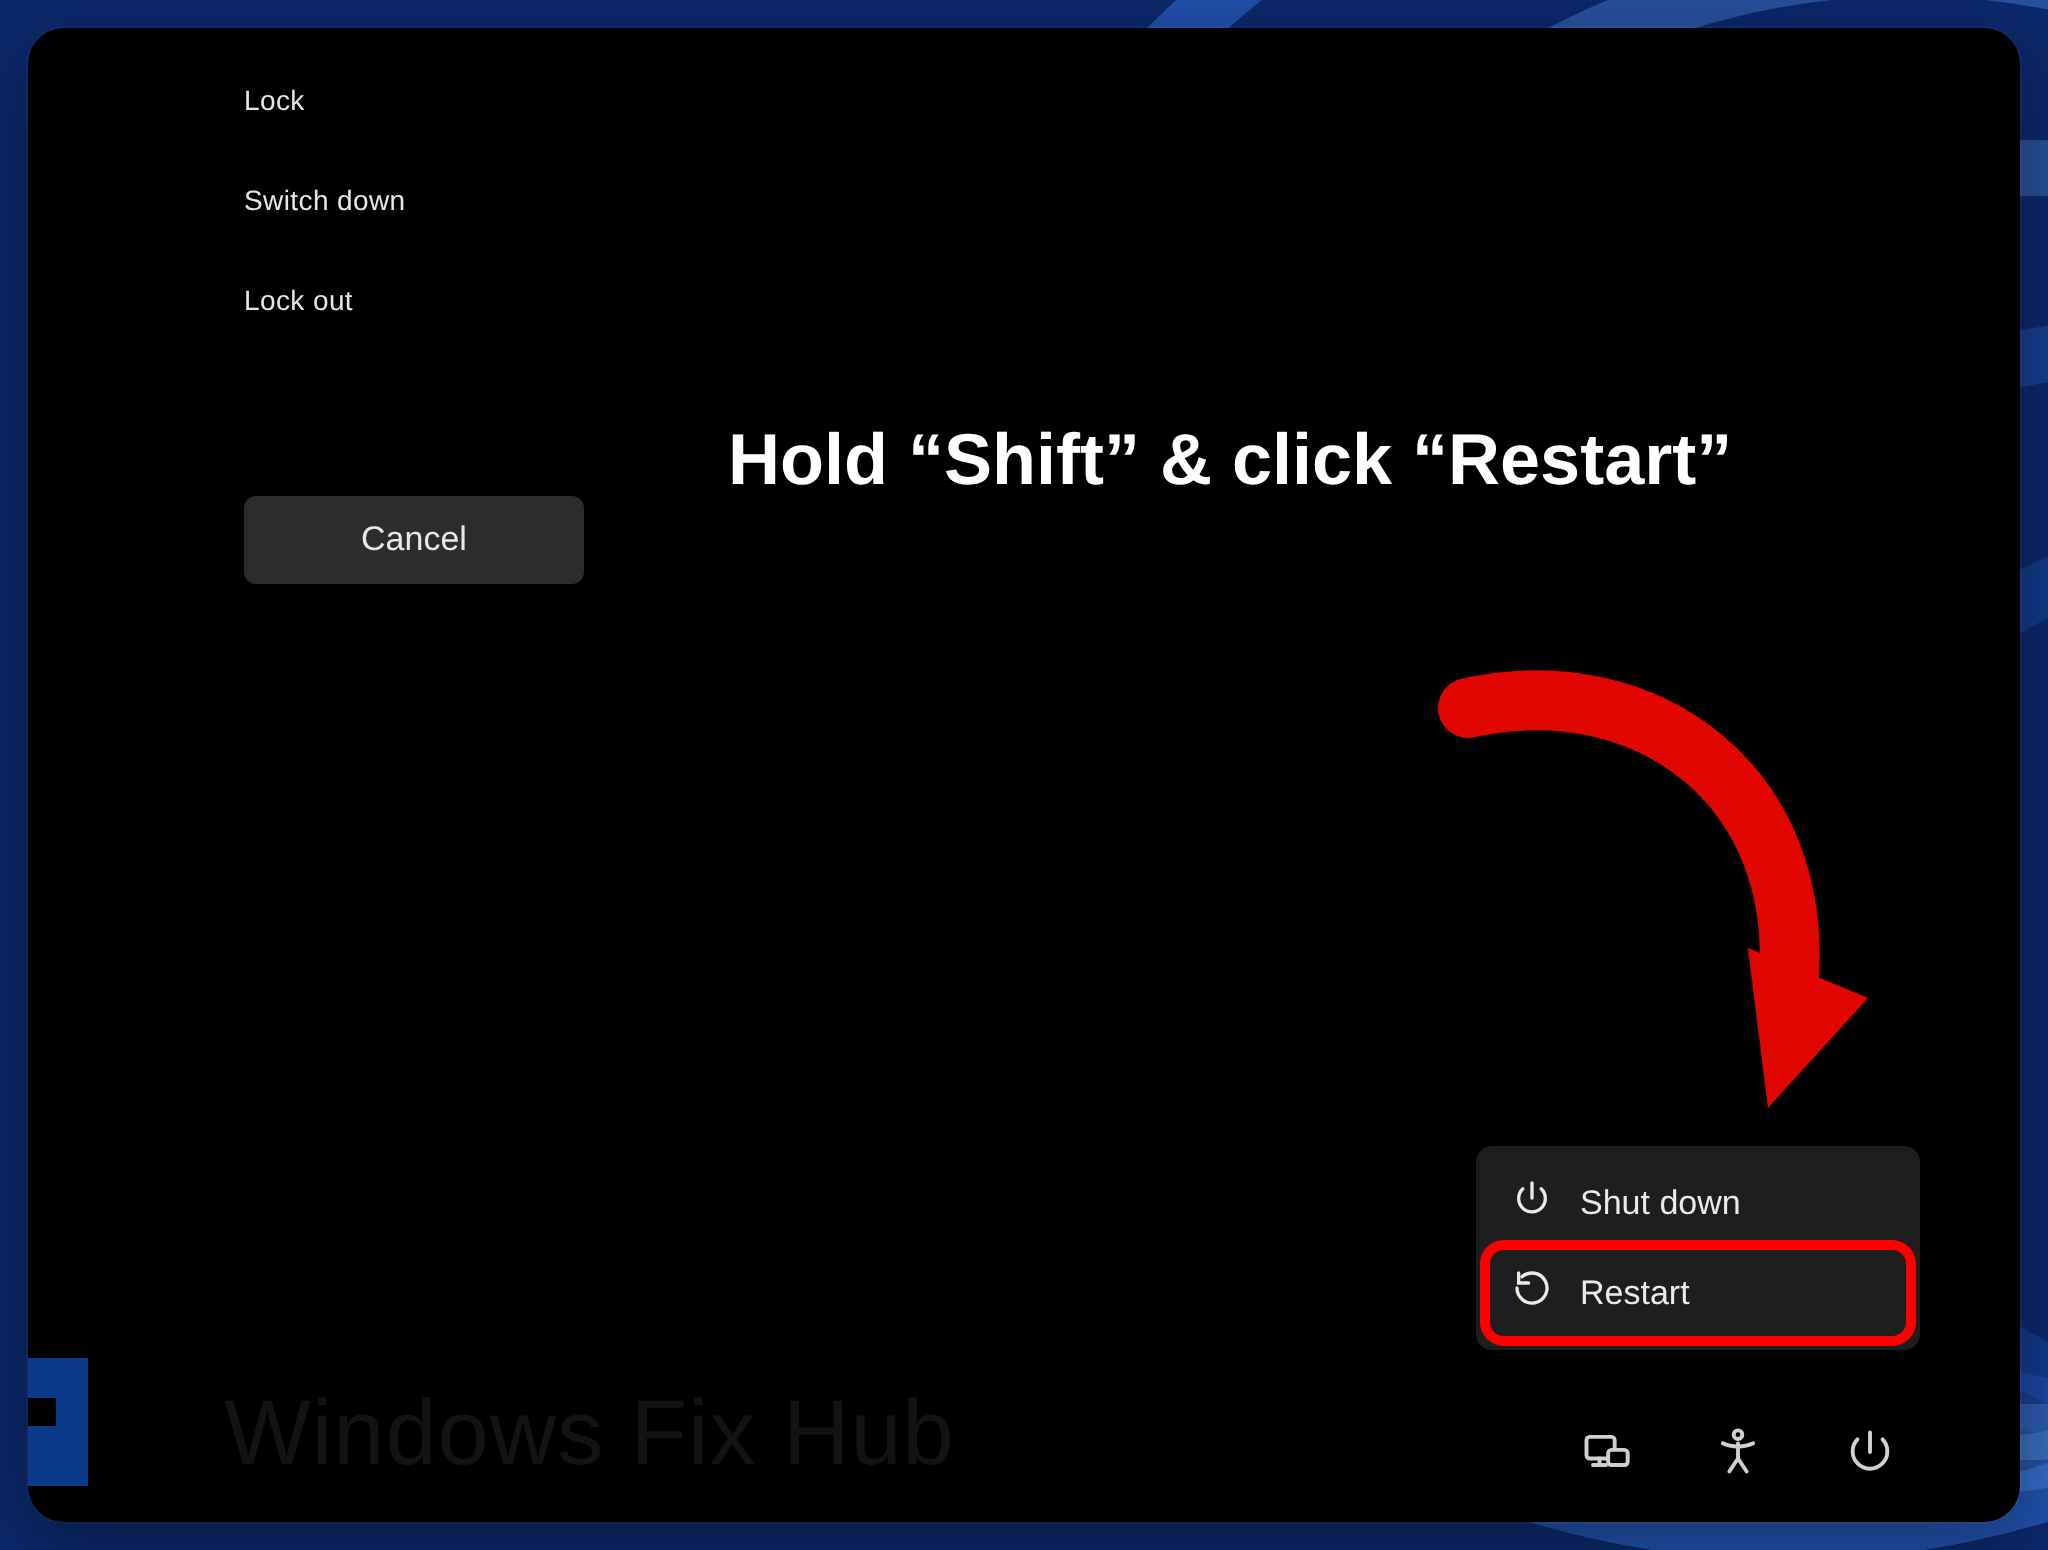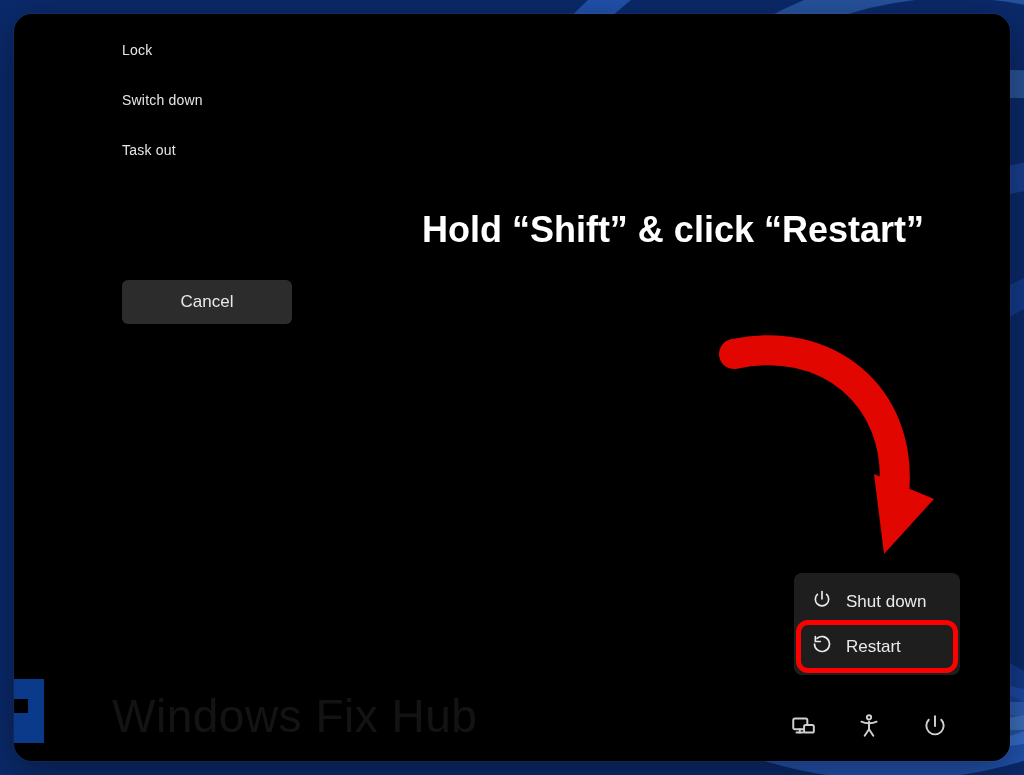--- a/index.html
+++ b/index.html
@@ -40,55 +40,55 @@
     gap: 34px;
   }
   .menu-item {
     color: #e6e6e6;
     font-size: 14px;
     font-weight: 400;
     letter-spacing: 0.2px;
     cursor: pointer;
   }
   .cancel-btn {
-    margin-top: 88px;
+    margin-top: 56px;
     width: 170px; height: 44px;
     background: #2c2c2c;
     color: #e8e8e8;
     border: none;
     border-radius: 6px;
     font-size: 17px;
     cursor: pointer;
   }
 
   
   .instruction {
     position: absolute;
     left: 350px; top: 192px;
     width: 560px;
     color: #ffffff;
     font-weight: 800;
     font-size: 36px;
-    text-align: right;
+    text-align: left;
     line-height: 1.35;
   }
 
   
   .arrow-wrap {
     position: absolute;
     left: 660px; top: 310px;
     width: 260px; height: 260px;
     pointer-events: none;
   }
 
   
   .power-popup {
     position: absolute;
     right: 50px; bottom: 86px;
-    width: 166px;
+    width: 222px;
     background: #1e1e1e;
     border-radius: 8px;
     padding: 6px;
     box-shadow: 0 6px 24px rgba(0,0,0,0.6);
   }
   .power-row {
     display: flex; align-items: center;
     gap: 14px;
     padding: 10px 12px;
     color: #eaeaea;
@@ -148,21 +148,21 @@
     <div class="c"></div>
     <div class="d"></div>
     <div class="e"></div>
 </div>
 
 <div class="screen">
 
   <div class="menu">
     <div class="menu-item">Lock</div>
     <div class="menu-item">Switch down</div>
-    <div class="menu-item">Task out</div>
+    <div class="menu-item">Lock out</div>
     <button class="cancel-btn">Cancel</button>
   </div>
 
   <div class="instruction">Hold “Shift” &amp; click “Restart”</div>
 
   <div class="arrow-wrap">
     <svg viewBox="0 0 260 260" width="260" height="260">
       <path d="M 60 30
                C 150 10, 230 70, 220 170" fill="none" stroke="#e10600" stroke-width="30" stroke-linecap="round"></path>
       <polygon points="200,150 260,175 210,230" fill="#e10600"></polygon>

